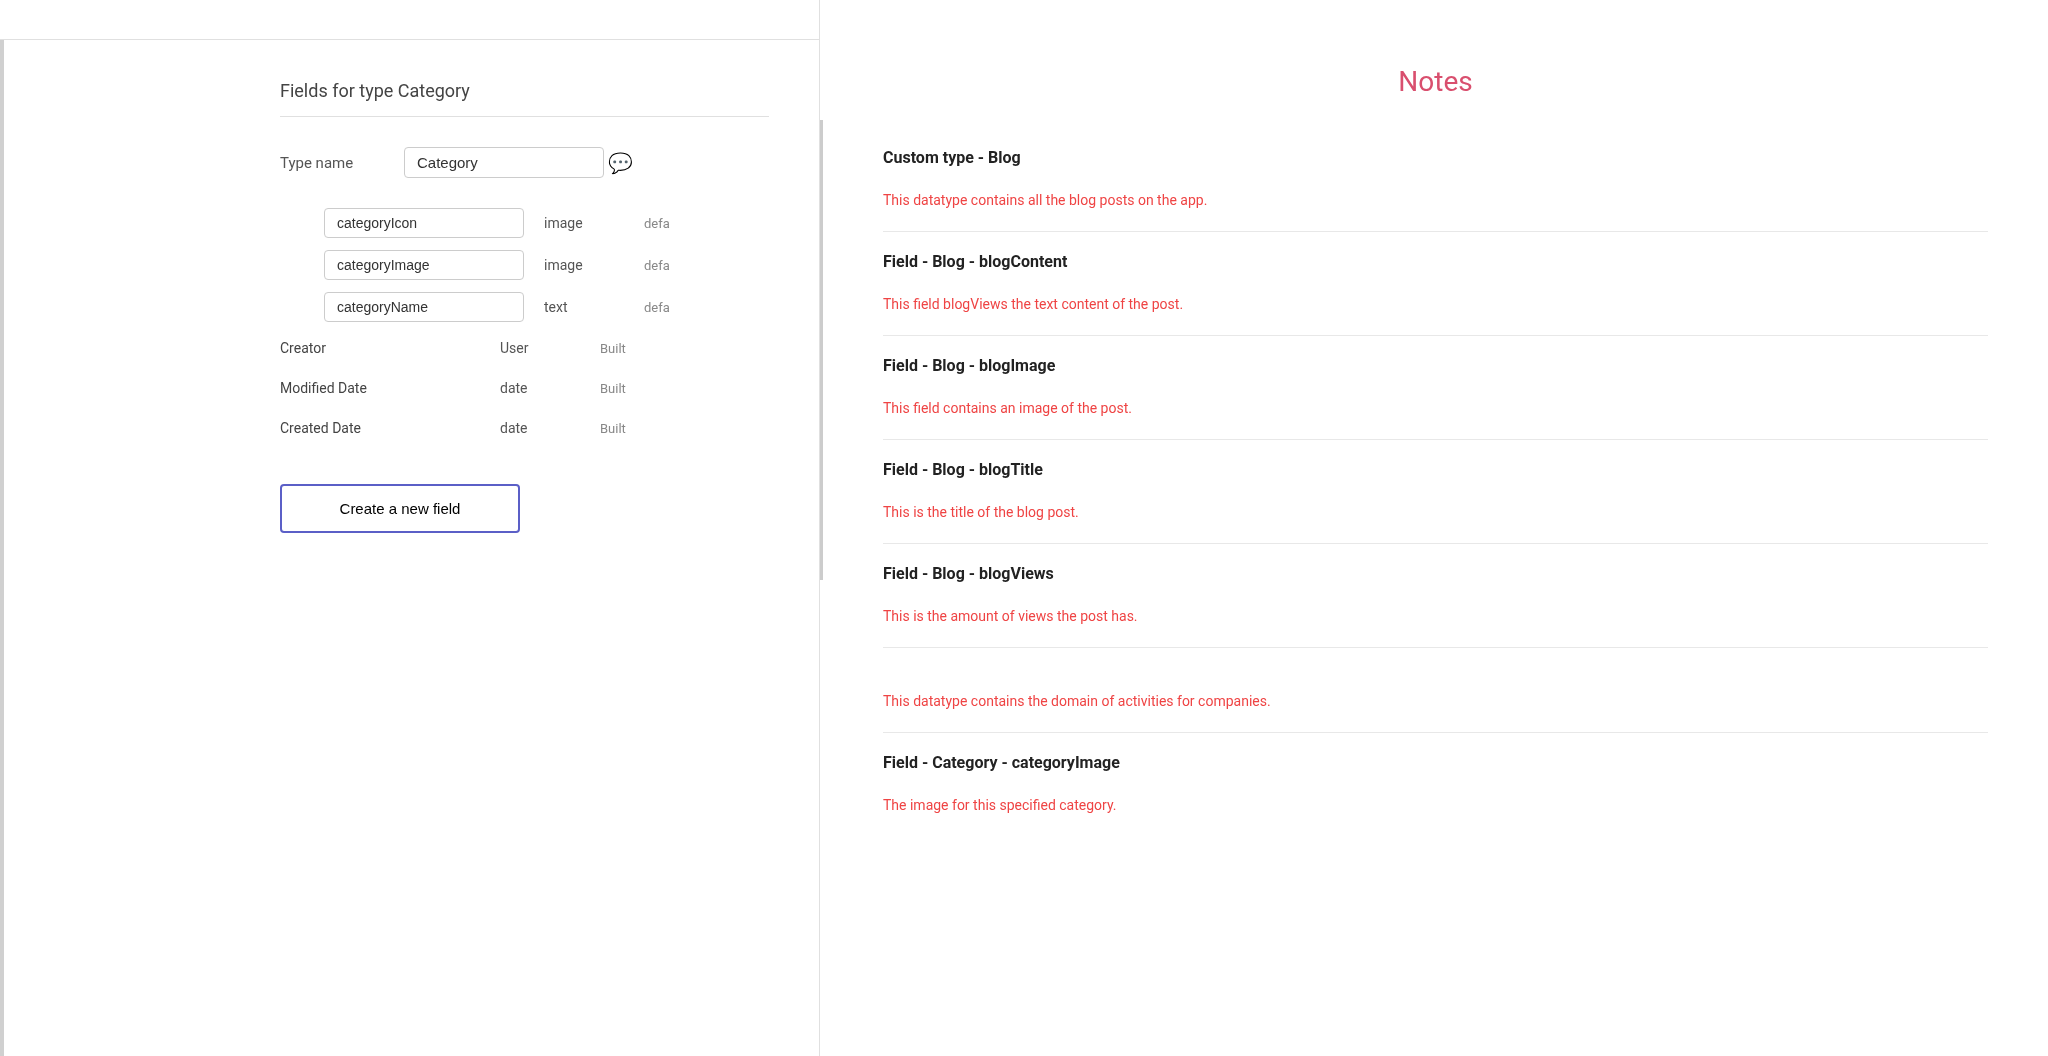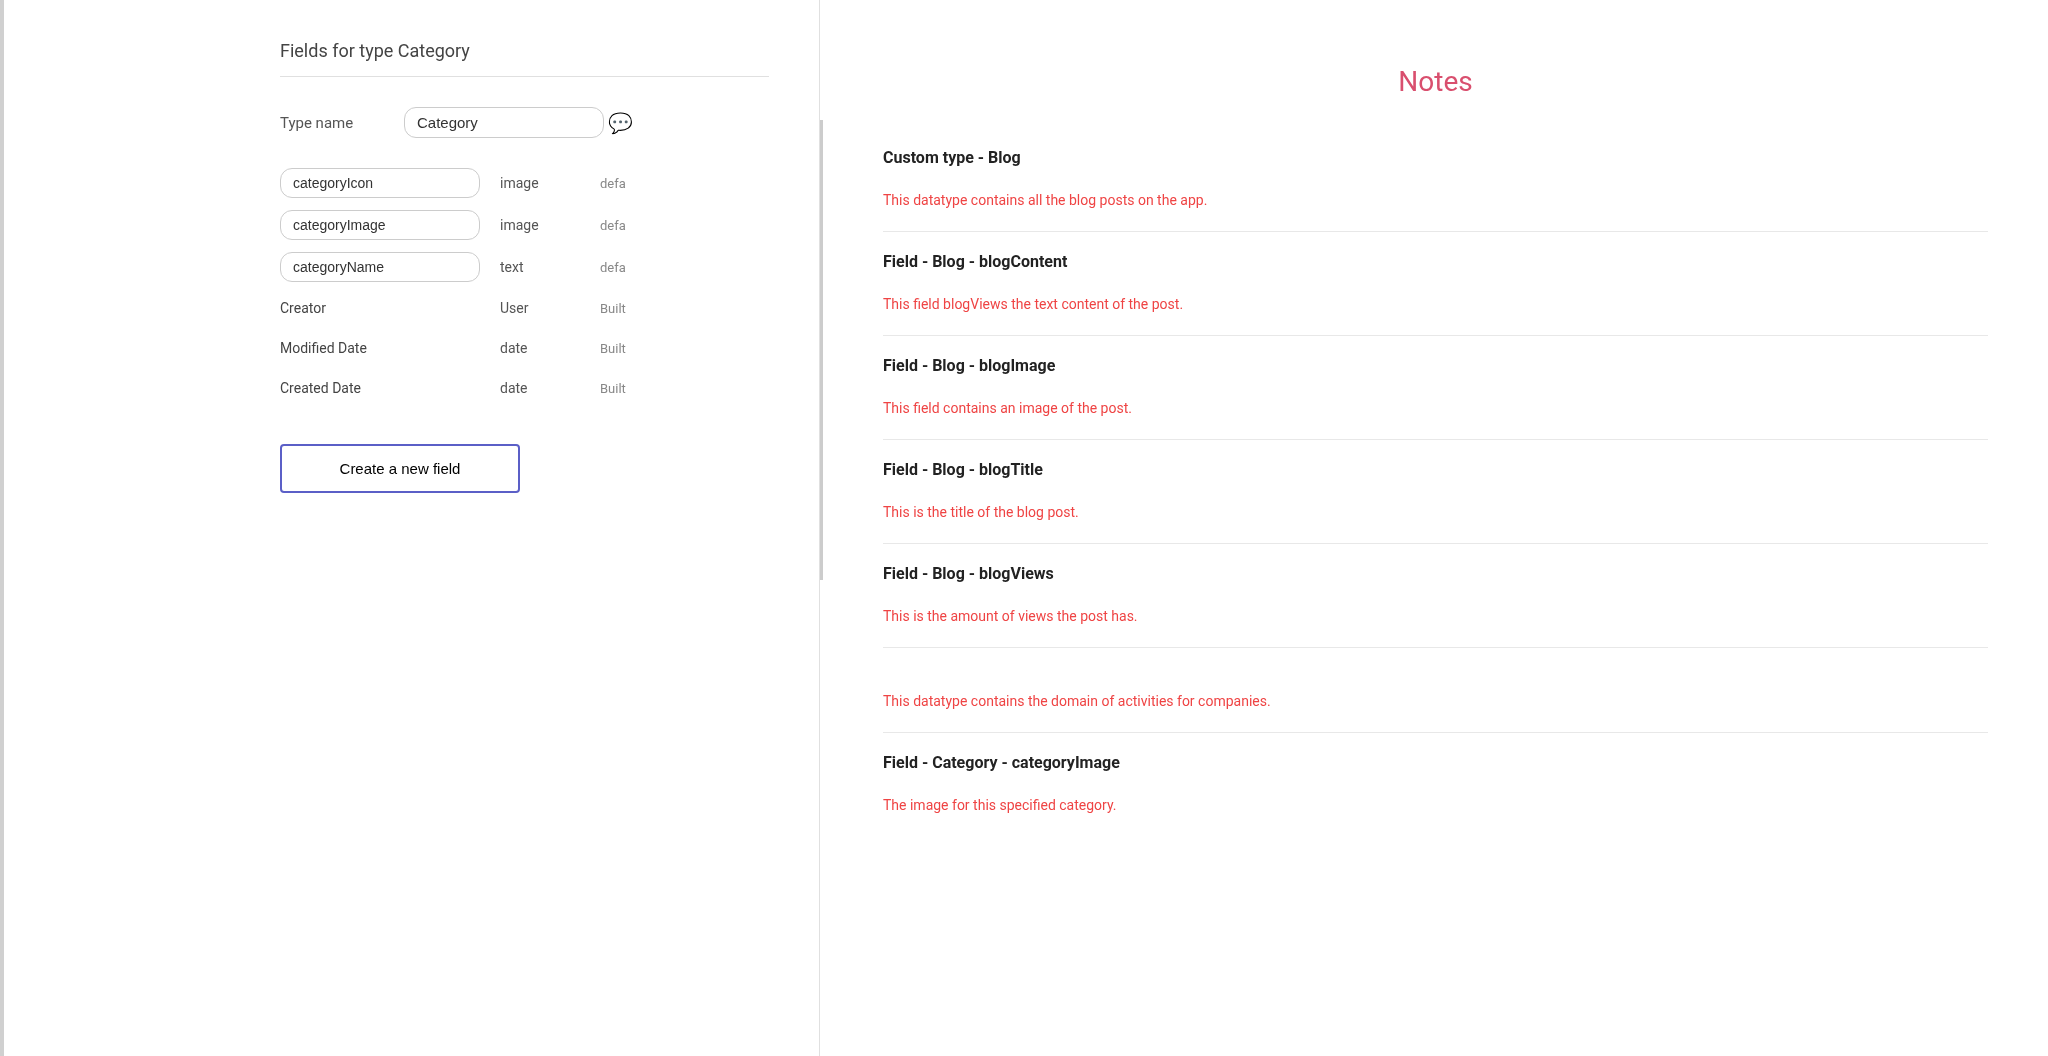--- a/index.html
+++ b/index.html
@@ -13,20 +13,21 @@
     }
 
     
     .left-panel {
       width: 820px;
       min-height: 1056px;
       background: #fff;
       border-right: 1px solid #e0e0e0;
       padding: 0;
       display: flex;
+      flex-direction: column;
     }
 
     .top-bar {
       height: 40px;
       border-bottom: 1px solid #e0e0e0;
     }
 
     .fields-section {
       padding: 40px 50px 40px 280px;
     }
@@ -48,21 +49,21 @@
     }
 
     .type-name-label {
       font-size: 15px;
       color: #555;
       width: 120px;
     }
 
     .type-name-input {
       border: 1px solid #ccc;
-      border-radius: 12px;
+      border-radius: 4px;
       padding: 6px 12px;
       font-size: 15px;
       color: #333;
       width: 200px;
       outline: none;
     }
 
     .chat-icon {
       color: #aaa;
       font-size: 20px;
@@ -75,26 +76,27 @@
 
     .field-row {
       display: flex;
       align-items: center;
       margin-bottom: 12px;
       gap: 20px;
     }
 
     .field-name-input {
       border: 1px solid #ccc;
-      border-radius: 12px;
+      border-radius: 4px;
       padding: 6px 12px;
       font-size: 14px;
       color: #333;
       width: 200px;
       outline: none;
+      margin-left: 44px;
     }
 
     .field-type {
       font-size: 14px;
       color: #555;
       width: 80px;
     }
 
     .field-badge {
       font-size: 13px;

